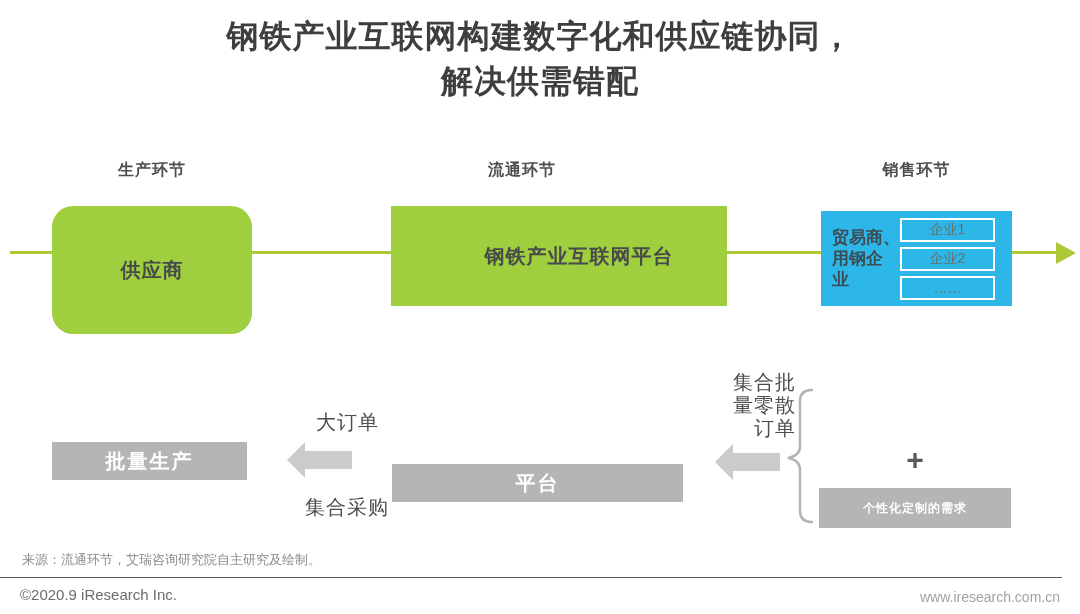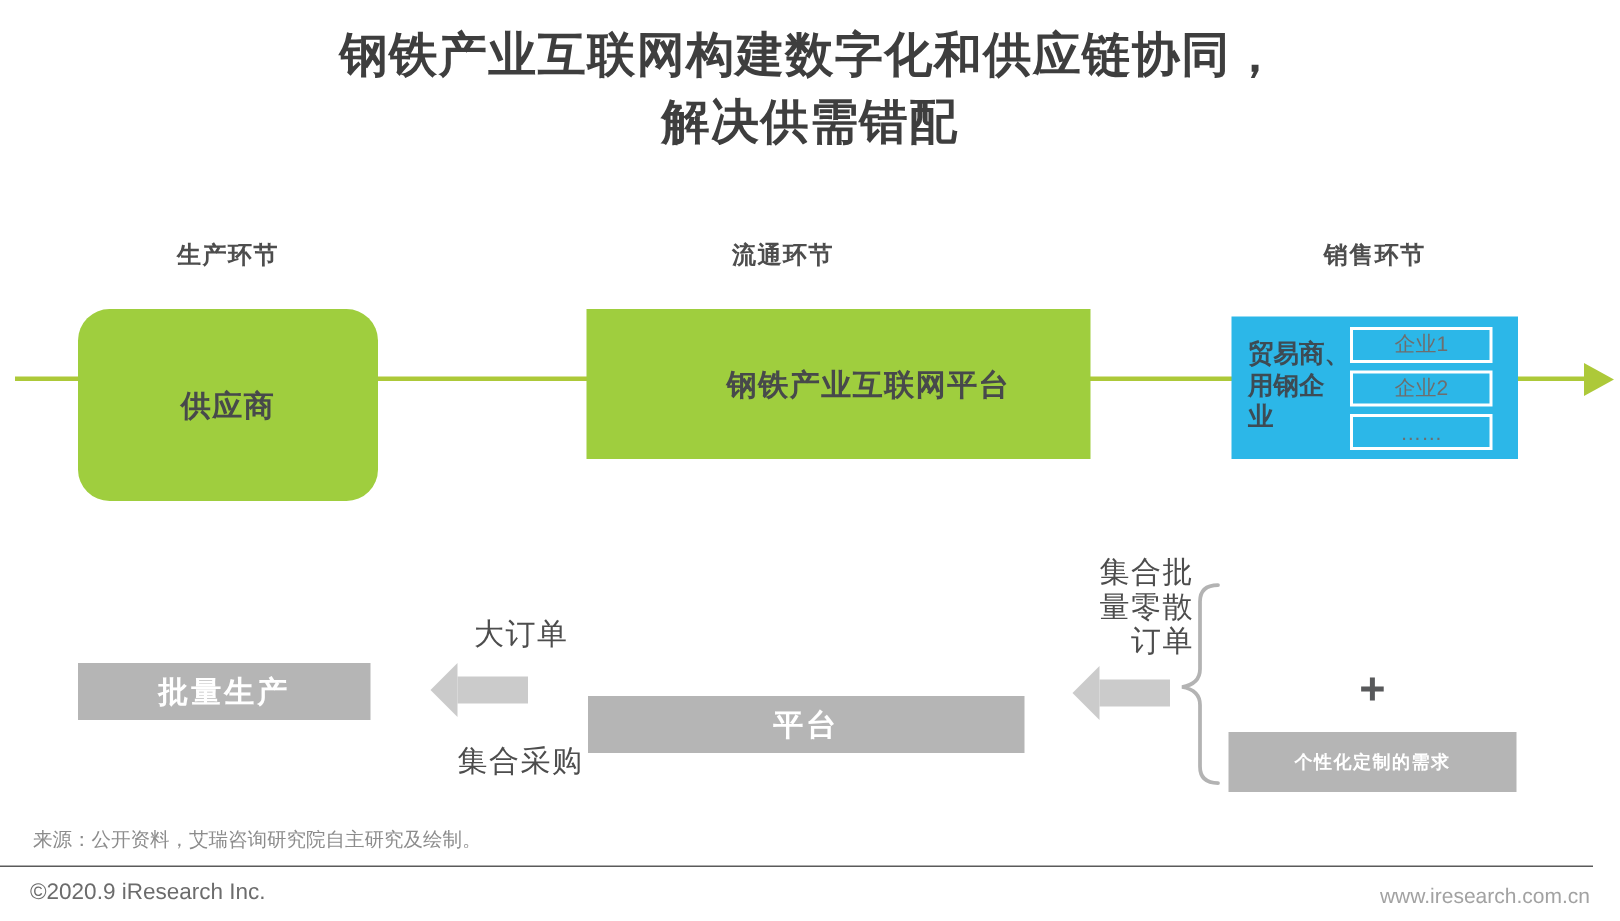--- a/index.html
+++ b/index.html
@@ -129,18 +129,18 @@
     <svg width="34" height="136" viewBox="0 0 34 136">
       <path d="M 30 2 Q 18 2 18 13 L 18 58 Q 18 68 6 70 Q 18 72 18 82 L 18 123 Q 18 134 30 134" fill="none" stroke="#b3b3b3" stroke-width="2.5" stroke-linecap="round"></path>
     </svg>
   </div>
 
 
   <div class="abs plus-sign">+</div>
 
   <div class="abs gray-box custom-demand-box">个性化定制的需求</div>
 
-  <div class="abs footer-source">来源：公开资料，艾瑞咨询研究院自主研究及绘制。</div>
+  <div class="abs footer-source">来源：流通环节，艾瑞咨询研究院自主研究及绘制。</div>
   <div class="abs footer-divider"></div>
   <div class="abs footer-copyright">©2020.9 iResearch Inc.</div>
   <div class="abs footer-website">www.iresearch.com.cn</div>
 
 </div>
 
 </body></html>

